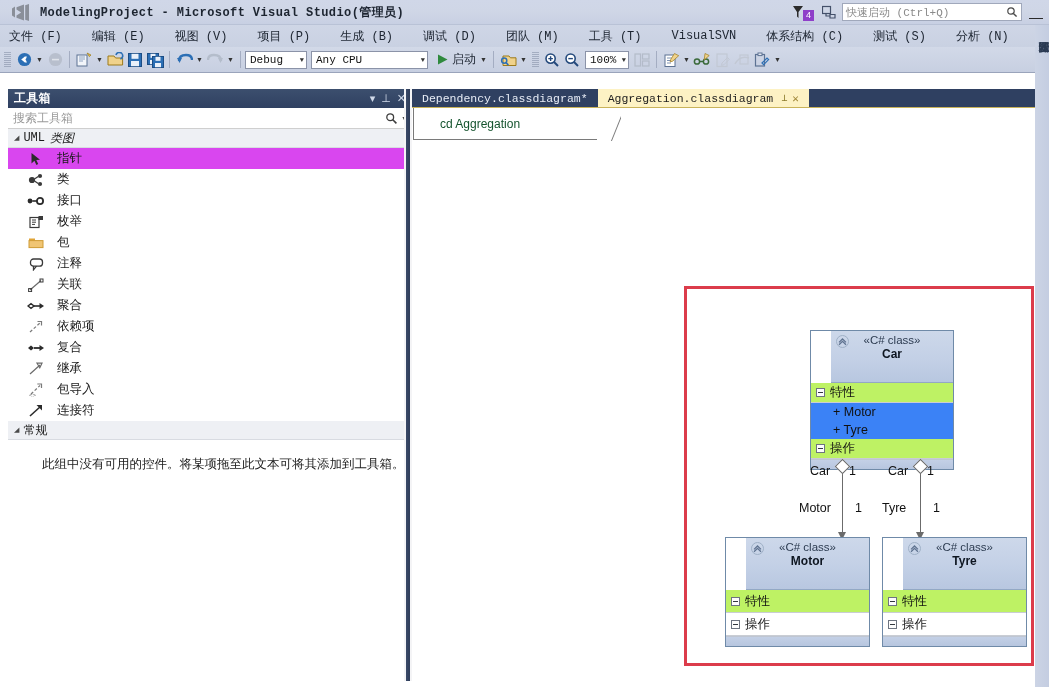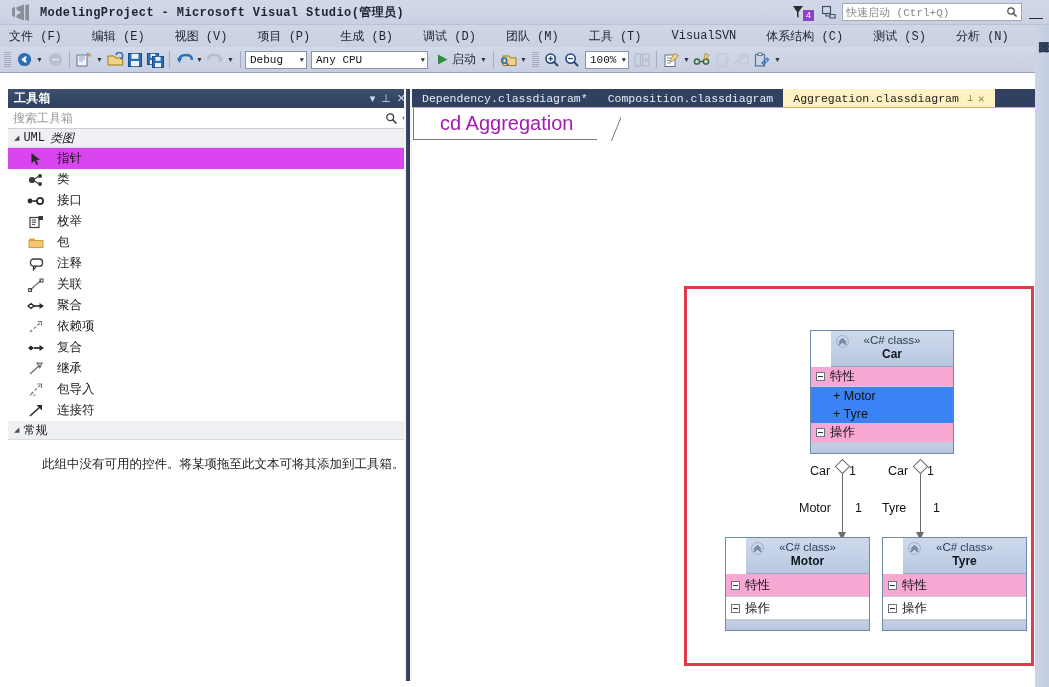--- a/index.html
+++ b/index.html
@@ -146,21 +146,21 @@
 
   #canvas { position:relative; width:637px; height:578px; background:#fff; overflow:hidden; }
 
   
   #diag-label {
     position:absolute; left:1px; top:0px; width:185px; height:32px;
     background:#fff; border:1px solid #7a7a7a; border-top:none; border-right:none;
     display:flex; align-items:center;
   }
   #diag-label span {
-    font-family:"Liberation Sans",sans-serif; font-size:20px; color:#a21caf;
+    font-family:"Liberation Sans",sans-serif; font-size:12px; color:#14532d;
     padding-left:26px; white-space:nowrap;
   }
   #diag-label-slant {
     position:absolute; left:185px; top:0; width:24px; height:33px; overflow:hidden;
   }
   #diag-label-slant::before {
     content:""; position:absolute; left:-10px; top:-2px; width:30px; height:40px;
     background:#fff; border-right:1px solid #7a7a7a;
     transform:skewX(-22deg);
   }
@@ -170,38 +170,38 @@
     position:absolute; left:272px; top:178px; width:350px; height:380px;
     border:3px solid #dc3c4b; background:transparent;
   }
 
   
   .uml-box { position:absolute; border:1px solid #6f8aa8; background:#fff;
              box-shadow:0 0 0 0 transparent; }
   .uml-head {
     background:linear-gradient(to bottom,#cdd8ea 0%,#c3d0e6 55%,#b8c7e0 100%);
     border-bottom:1px solid #93a8c4; position:relative;
-    padding:3px 0 4px 0; text-align:center;margin-left:20px;
+    padding:3px 0 20px 0; text-align:center;margin-left:20px;
   }
   .uml-chev {
     position:absolute; left:4px; top:3px; width:15px; height:15px;
     display:flex; align-items:center; justify-content:center;
     color:#5f7390; font-size:12px; line-height:10px;
   }
   .uml-stereo {
     font-family:"Liberation Sans",sans-serif; font-size:11.5px; color:#2b3a4f;
     line-height:13px;
   }
   .uml-name {
     font-family:"Liberation Sans",sans-serif; font-size:12px; color:#0d1520;
     font-weight:bold; line-height:15px;
   }
   .uml-section {
     display:flex; align-items:center; height:20px; padding-left:5px;
-    background:#f9a8d4; border-bottom:1px solid #c9cdd4;
+    background:#bef264; border-bottom:1px solid #c9cdd4;
     font-family:"Liberation Sans",sans-serif; font-size:12.5px; color:#111;
   }
   .sec-box {
     width:9px; height:9px; border:1px solid #6d7480; background:#fdfdfd;
     margin-right:5px; position:relative; flex:none;
   }
   .sec-box::before {
     content:""; position:absolute; left:1px; top:3px; width:5px; height:1px; background:#33383f;
   }
   .uml-attr {
@@ -629,23 +629,20 @@
 
 <div id="dock-split"></div>
 <div id="dock-split-bar"></div>
 
 <div id="doc-area">
 
   <div id="tabstrip">
     <div class="doc-tab inactive">
       <span>Dependency.classdiagram*</span>
     </div>
-    <div class="doc-tab inactive">
-      <span>Composition.classdiagram</span>
-    </div>
     <div class="doc-tab active">
       <span>Aggregation.classdiagram</span>
       <span class="tab-ico">⊥</span>
       <span class="tab-x">✕</span>
     </div>
   </div>
 
   <div id="canvas">
 
     <div id="diag-label">

